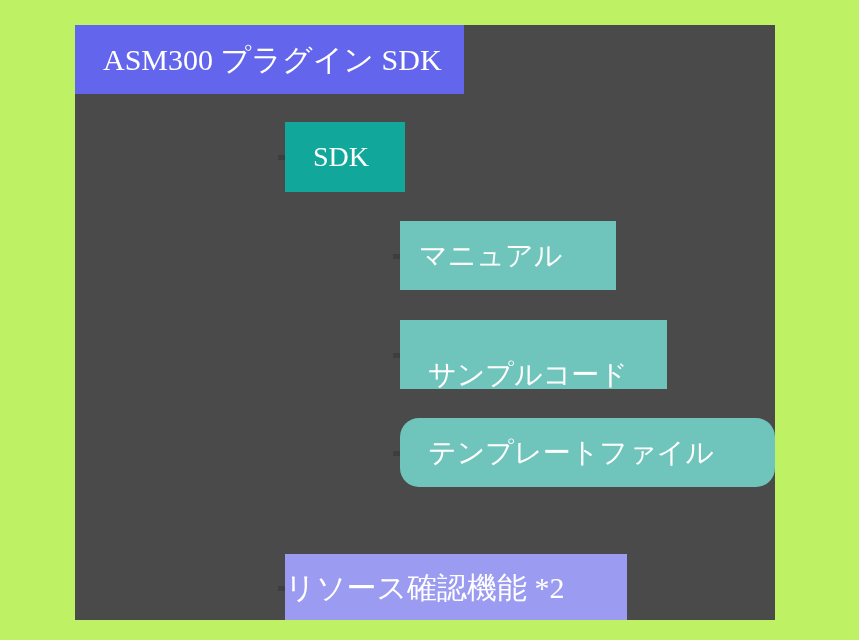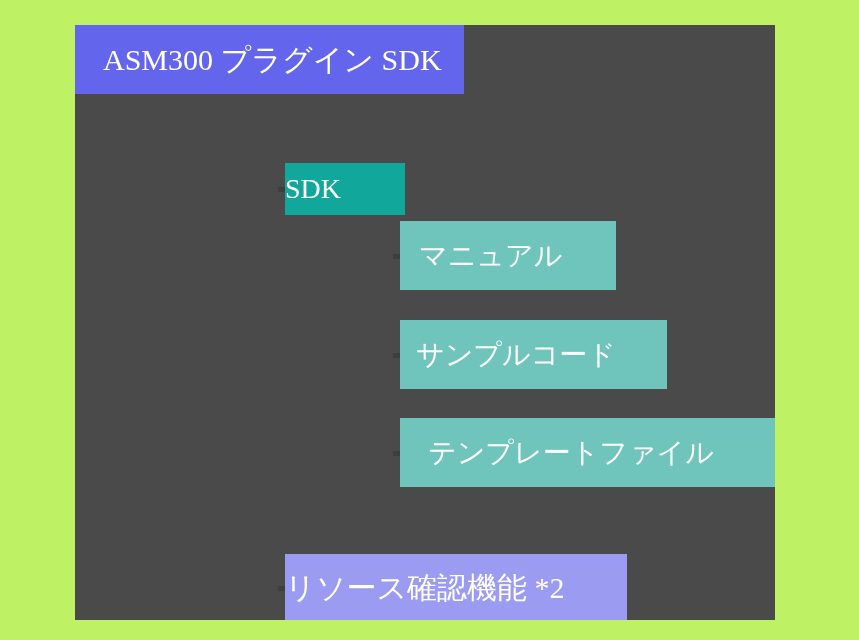--- a/index.html
+++ b/index.html
@@ -48,45 +48,47 @@
   
   .n-root {
     left: 0px;   top: 0px;
     width: 389px; height: 69px;
     background: #6366ec;
     padding-left: 28px;
     font-size: 30px;
   }
   .n-sdk {
     left: 210px; top: 97px;
-    width: 120px; height: 52px;
+    width: 120px; height: 70px;
     background: #11a89b;
+    padding-left: 28px;
     font-size: 28px;
-    margin-top: 41px;
   }
   .n-manual {
     left: 325px; top: 196px;
     width: 216px; height: 69px;
     background: #6fc4bc;
     padding-left: 19px;
     font-size: 28px;
   }
   .n-sample {
     left: 325px; top: 295px;
     width: 267px; height: 69px;
     background: #6fc4bc;
-    padding-left: 16px;
+    padding-left: 28px;
     font-size: 28px;
+    align-items: flex-end;
   }
   .n-template {
     left: 325px; top: 393px;
     width: 375px; height: 69px;
     background: #6fc4bc;
     padding-left: 28px;
     font-size: 28px;
+    border-radius: 19px;
   }
   .n-resource {
     left: 210px; top: 529px;
     width: 342px; height: 68px;
     background: #9b9bf2;
     font-size: 30px;
   }
 </style>
 </head>
 <body>

